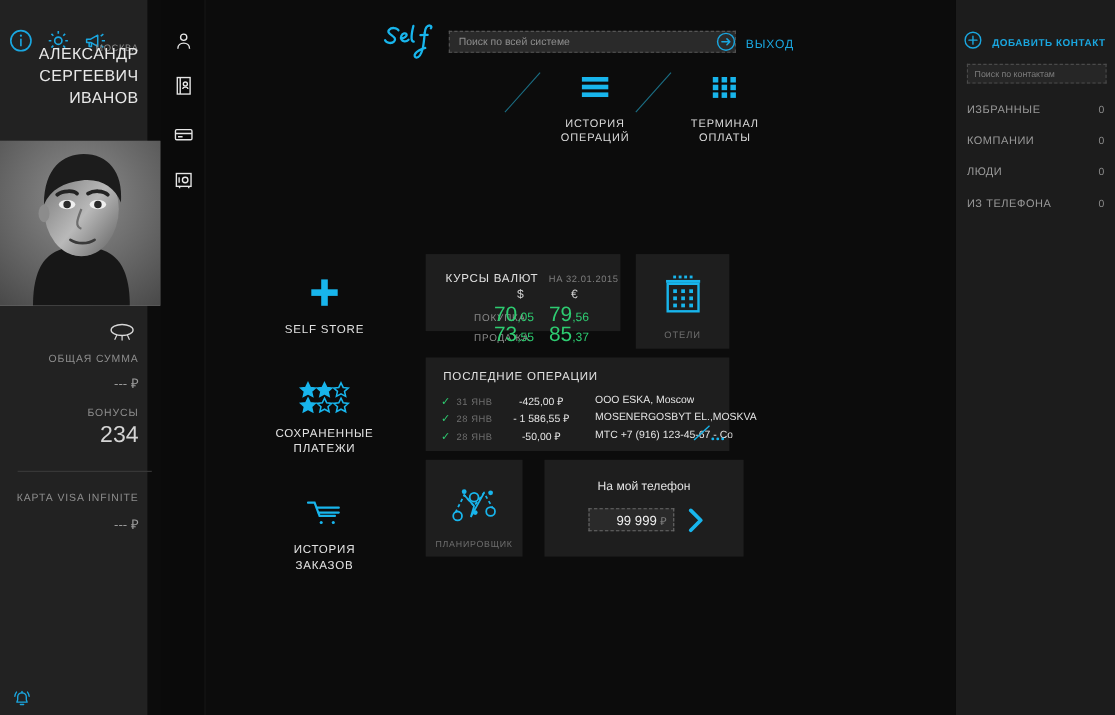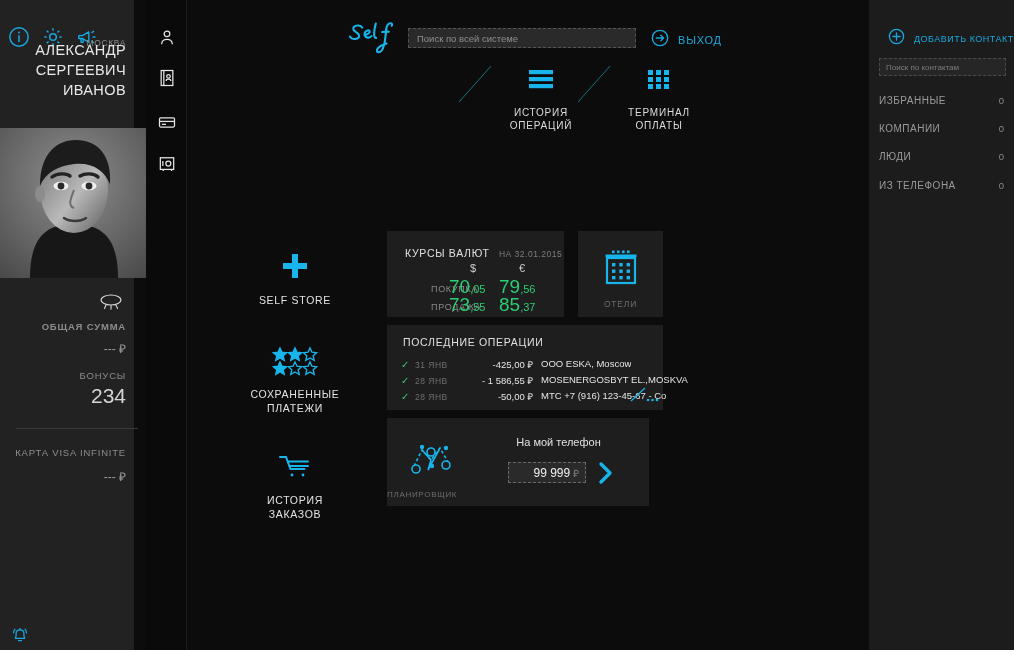--- a/index.html
+++ b/index.html
@@ -37,21 +37,21 @@
   .avatar svg { display: block; width: 146px; height: 150px; }
 
   .ufo-icon { position: absolute; left: 97px; top: 292px; width: 28px; height: 20px; }
   .stat-label {
     position: absolute; right: 8px; color: #8d8d8d;
     font-size: 9.5px; letter-spacing: 0.8px; text-align: right;
   }
   .stat-value {
     position: absolute; right: 8px; color: #cfcfcf; text-align: right;
   }
-  #lbl-total { top: 321px; font-weight: bold; }
+  #lbl-total { top: 321px; }
   #val-total { top: 340px; font-size: 12px; color: #9a9a9a; }
   #lbl-bonus { top: 370px; }
   #val-bonus { top: 384px; font-size: 21px; color: #d5d5d5; font-weight: 300; }
   .divider {
     position: absolute; left: 16px; top: 428px; width: 122px;
     height: 1px; background: #3a3a3a;
   }
   #lbl-card { top: 447px; text-align: center; }
   #val-card { top: 468px; font-size: 12px; color: #9a9a9a; }
   .bell-icon { position: absolute; left: 10px; top: 624px; width: 20px; height: 21px; }
@@ -67,21 +67,21 @@
   }
   .rail-item svg { width: 20px; height: 22px; }
 
   
   .main {
     position: absolute; left: 187px; top: 0; right: 145px; height: 650px;
     background: #0c0c0c;
   }
   .logo { position: absolute; left: 160px; top: 18px; width: 56px; height: 40px; }
   .global-search {
-    position: absolute; left: 221px; top: 28px; width: 228px; height: 20px;
+    position: absolute; left: 221px; top: 28px; width: 261px; height: 20px;
     background: #2a2a2a; border: 1px dashed #555;
     color: #9a9a9a; font-size: 9.5px; padding: 0 8px;
     font-family: "Liberation Sans", sans-serif; outline: none;
   }
   .global-search::placeholder { color: #8f8f8f; }
   .logout {
     position: absolute; left: 463px; top: 28px; display: flex;
     align-items: center; gap: 8px; cursor: pointer;
   }
   .logout-text { color: #1aa7e0; font-size: 11px; letter-spacing: 0.8px; }
@@ -104,21 +104,21 @@
     text-align: center; cursor: pointer; margin-bottom: 34px;
   }
   .action-icon { height: 42px; display: flex; align-items: center; justify-content: center; }
   .action-label {
     margin-top: 6px; color: #e2e2e2; font-size: 10.5px;
     letter-spacing: 0.7px; line-height: 14px;
   }
 
   
   .card { position: absolute; background: #1e1e1e; }
-  #card-rates { left: 200px; top: 231px; width: 177px; height: 86px; }
+  #card-rates { left: 200px; top: 231px; width: 177px; height: 70px; }
   .rates-head { position: absolute; left: 18px; top: 12px; }
   .rates-title { color: #e0e0e0; font-size: 10.5px; letter-spacing: 0.7px; }
   .rates-date { color: #7e7e7e; font-size: 8.5px; letter-spacing: 0.5px; margin-left: 5px; }
   .cur-sym { position: absolute; color: #cfcfcf; font-size: 11px; top: 31px; }
   .rates-row-label {
     position: absolute; left: 14px; color: #8a8a8a;
     font-size: 9px; letter-spacing: 0.7px; padding-left: 30px;
   }
   .rate-val { position: absolute; color: #2ecc71; font-weight: 300; }
   .rate-int { font-size: 19px; }
@@ -131,51 +131,51 @@
   }
 
   #card-ops { left: 200px; top: 325px; width: 276px; height: 85px; }
   .ops-title {
     position: absolute; left: 16px; top: 11px; color: #e0e0e0;
     font-size: 10.5px; letter-spacing: 0.7px;
   }
   .op-row { position: absolute; left: 14px; width: 258px; height: 16px; font-size: 9.5px; }
   .op-check { position: absolute; left: 0; top: 1px; color: #2ecc71; font-size: 10px; }
   .op-date { position: absolute; left: 14px; color: #6f6f6f; font-size: 8.5px; letter-spacing: 0.5px; top: 2px; }
-  .op-amt { position: absolute; left: 50px; width: 82px; text-align: right; color: #e4e4e4; }
+  .op-amt { position: absolute; left: 50px; width: 82px; text-align: center; color: #e4e4e4; }
   .op-desc { position: absolute; left: 140px; color: #e4e4e4; white-space: nowrap; overflow: hidden; }
 
   #card-planner { left: 200px; top: 418px; width: 88px; height: 88px; }
   .planner-label {
     position: absolute; bottom: 7px; left: 0; width: 100%;
-    text-align: left; color: #6e6e6e; font-size: 8px; letter-spacing: 0.7px;
-  }
-  #card-phone { left: 281px; top: 418px; width: 181px; height: 88px; padding-left: 12px; }
+    text-align: center; color: #6e6e6e; font-size: 8px; letter-spacing: 0.7px;
+  }
+  #card-phone { left: 308px; top: 418px; width: 181px; height: 88px; padding-left: 12px; }
   .phone-title {
     position: absolute; top: 18px; left: 0; width: 100%;
     text-align: center; color: #e0e0e0; font-size: 11px;
   }
   .amount-box {
     position: absolute; left: 40px; top: 44px; width: 78px; height: 21px;
     border: 1px dashed #6a6a6a; background: #2a2a2a;
     display: flex; align-items: center; justify-content: flex-end;
     padding-right: 6px; gap: 3px;
   }
   .amount-val { color: #f0f0f0; font-size: 12px; }
   .amount-cur { color: #7e7e7e; font-size: 10px; }
   .phone-go { position: absolute; left: 128px; top: 42px; cursor: pointer; }
 
   
   .contacts {
     position: absolute; right: 0; top: 0; width: 145px; height: 650px;
     background: #1c1c1c;
   }
   .add-contact {
-    position: absolute; left: 18px; top: 27px;
-    display: flex; align-items: center; gap: 8px; cursor: pointer;
+    position: absolute; left: 6px; top: 27px;
+    display: flex; align-items: center; gap: 8px; cursor: pointer; font-weight: bold;
   }
   .add-contact-text { color: #1aa7e0; font-size: 9px; letter-spacing: 0.5px; }
   .contact-search {
     position: absolute; left: 10px; top: 58px; width: 127px; height: 18px;
     background: #262626; border: 1px dashed #4a4a4a; color: #8f8f8f;
     font-size: 8px; padding: 0 6px; outline: none;
     font-family: "Liberation Sans", sans-serif;
   }
   .contact-search::placeholder { color: #7d7d7d; }
   .cat-row {

